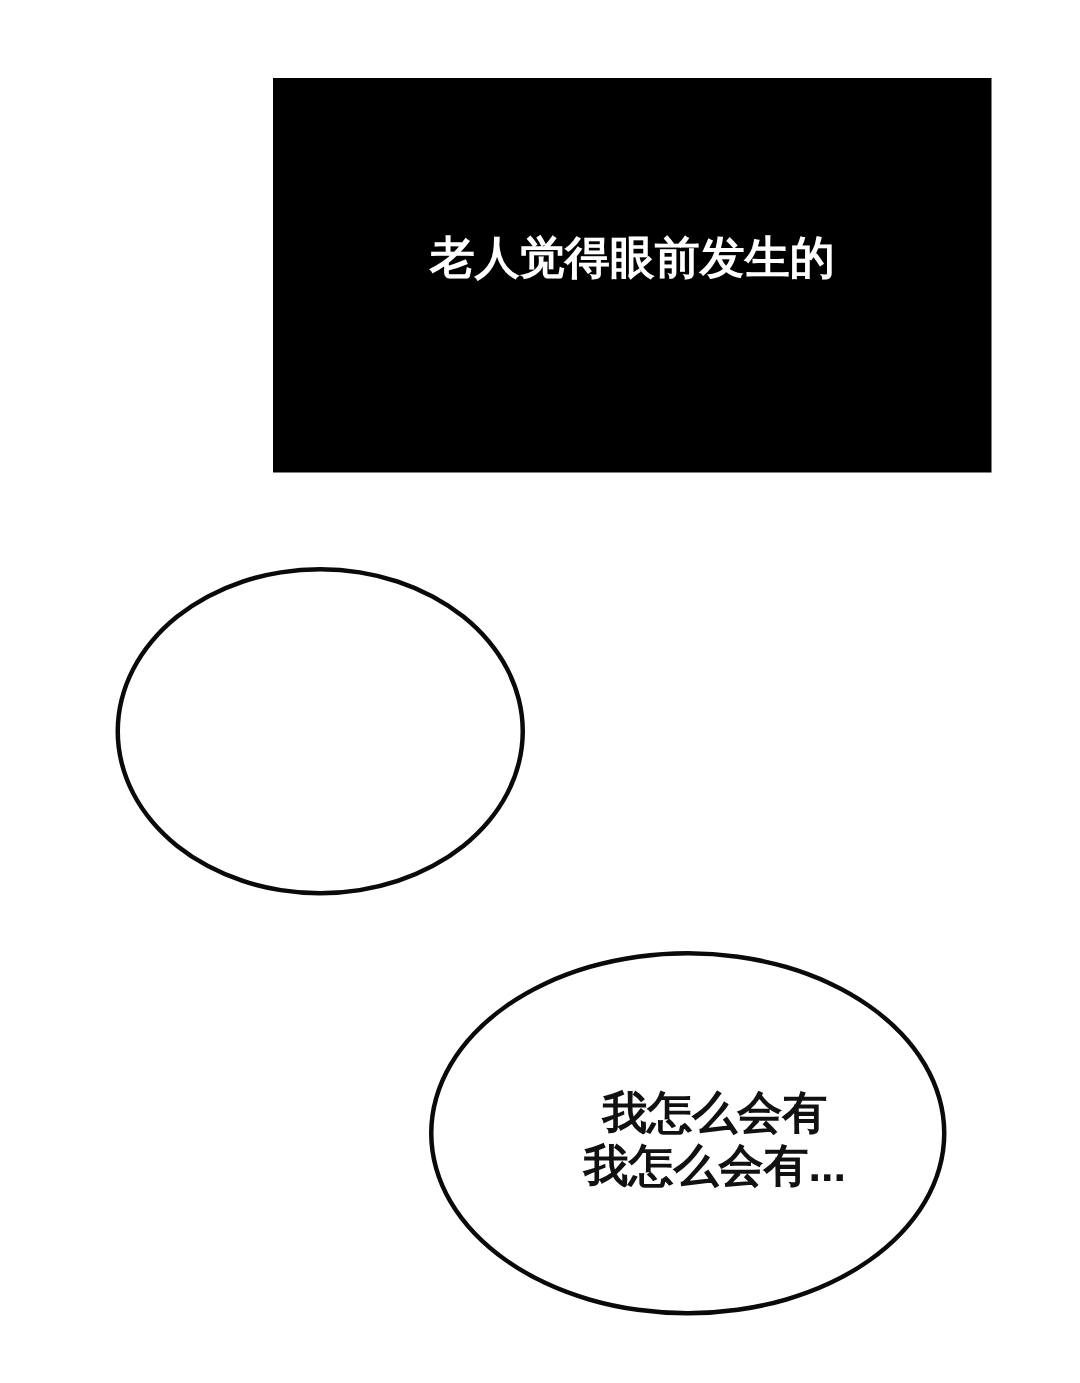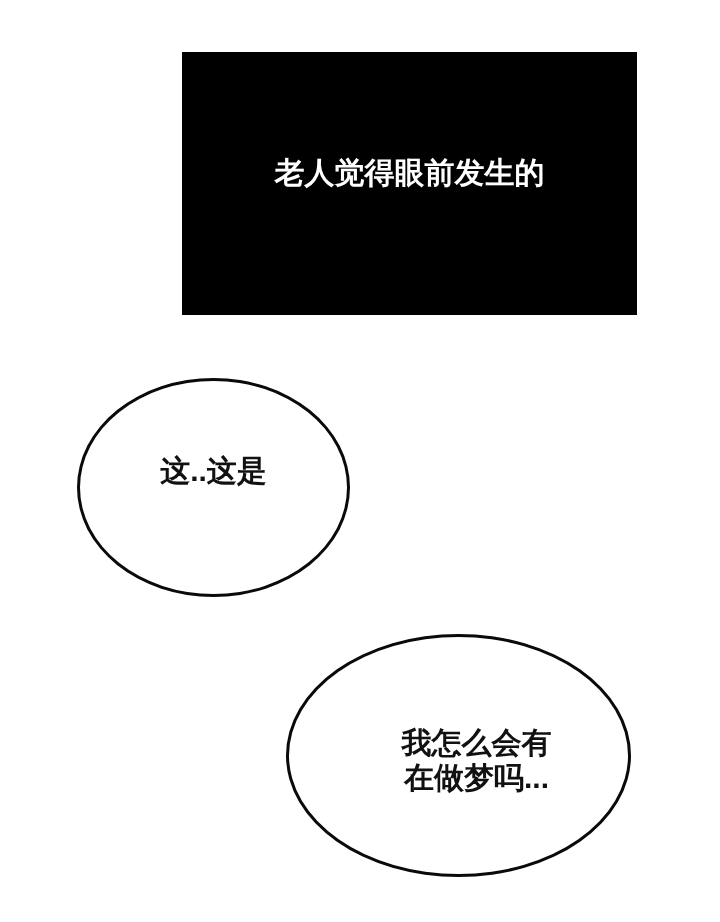--- a/index.html
+++ b/index.html
@@ -19,20 +19,21 @@
     height: 922px;
     background: #ffffff;
   }
   .narration-box {
     position: absolute;
     left: 182px;
     top: 52px;
     width: 455px;
     height: 263px;
     background: #000000;
+    padding-left: 24px;
   }
   .narration-text {
     position: absolute;
     left: 0;
     right: 0;
     top: 103px;
     text-align: center;
     color: #ffffff;
     font-size: 30px;
     font-weight: 700;
@@ -84,24 +85,23 @@
 <div class="comic-page">
 
   <div class="narration-box">
     <div class="narration-text">
       <div>老人觉得眼前发生的</div>
     </div>
   </div>
 
   <div class="bubble bubble-left">
     <div class="bubble-text">
-      <div>这..这是</div>
     </div>
   </div>
 
   <div class="bubble bubble-bottom">
     <div class="bubble-text">
       <div>我怎么会有</div>
-      <div>在做梦吗...</div>
+      <div>我怎么会有...</div>
     </div>
   </div>
 
 </div>
 
 </body></html>

